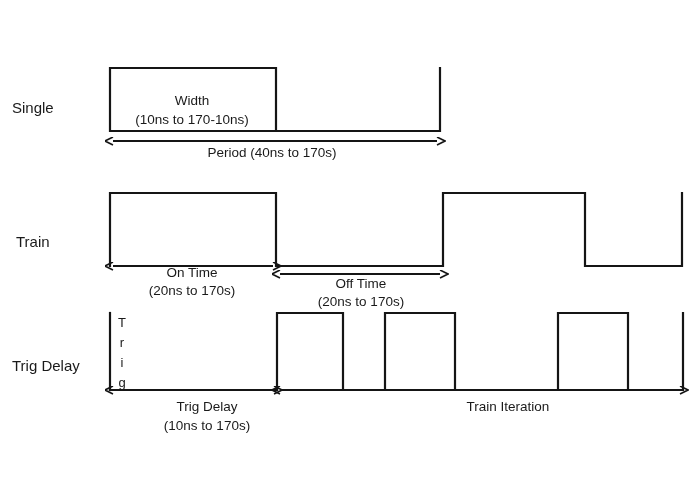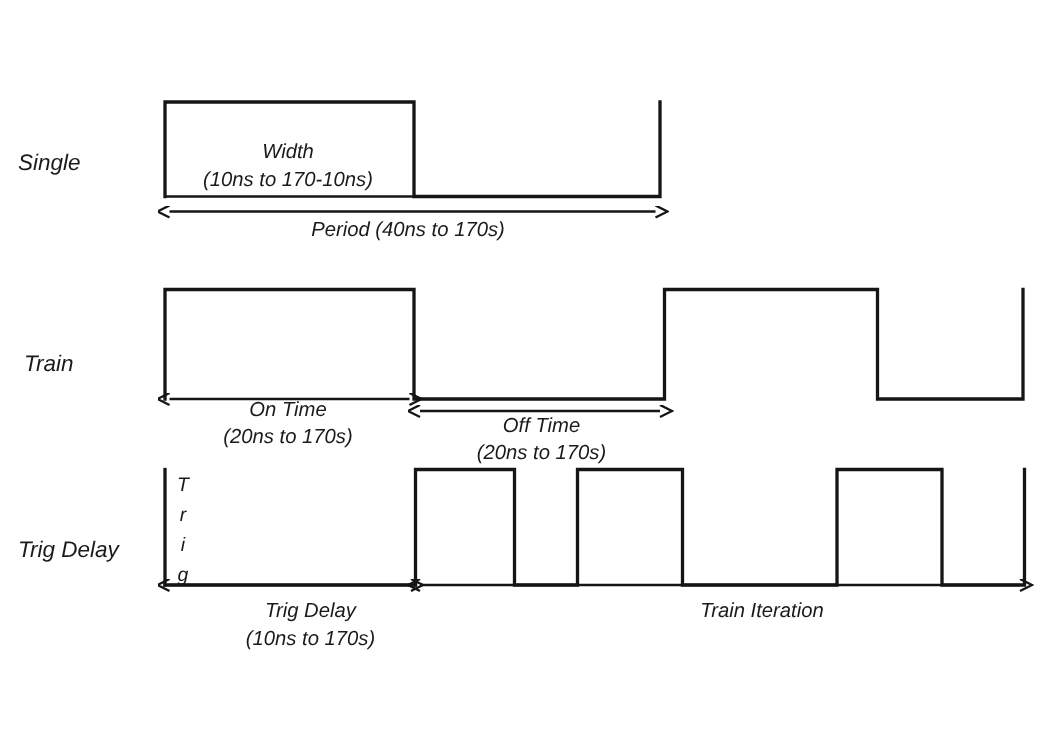--- a/index.html
+++ b/index.html
@@ -7,21 +7,20 @@
     padding: 0;
     background: #ffffff;
   }
   #diagram-root {
     position: relative;
     width: 699px;
     height: 500px;
     background: #ffffff;
     font-family: "Liberation Sans", sans-serif;
     overflow: hidden;
-    font-style: italic;
   }
   svg.diagram-canvas {
     position: absolute;
     left: 0;
     top: 0;
     width: 699px;
     height: 500px;
   }
   .wave-path {
     fill: none;

